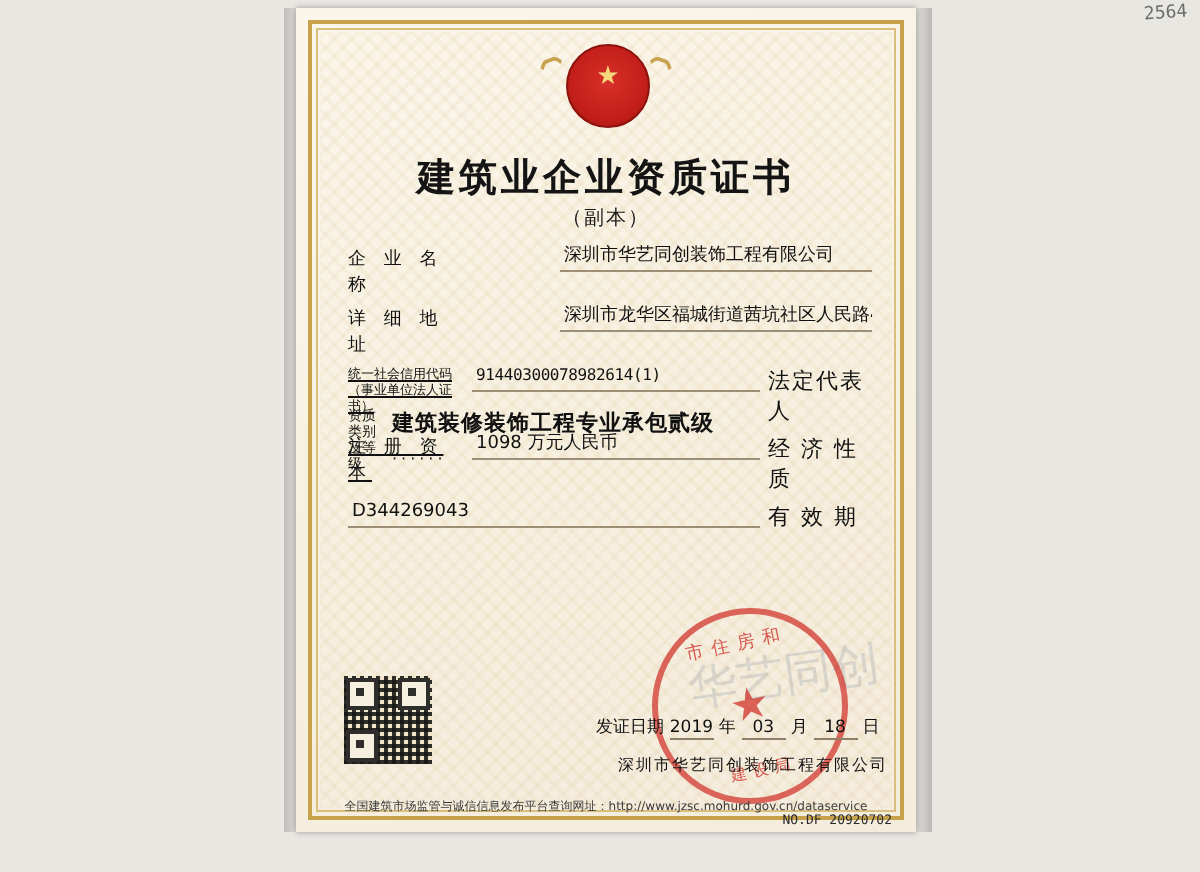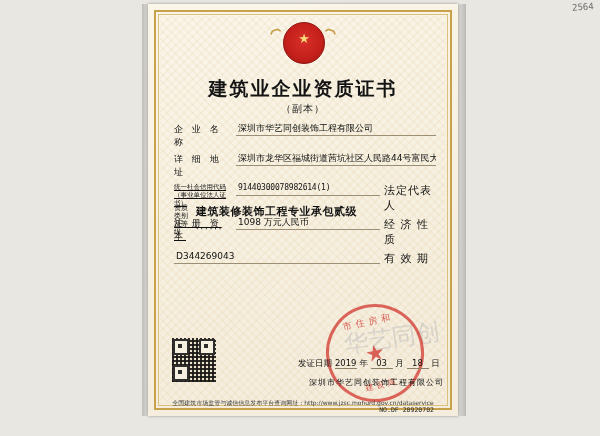--- a/index.html
+++ b/index.html
@@ -63,21 +63,21 @@
   }
   #subtitle{
     position:absolute;top:98px;left:0;right:0;text-align:center;
     font-size:10px;color:#1b1b1b;letter-spacing:1px;
   }
   
   #fields{
     position:absolute;left:26px;top:118px;right:22px;
     font-size:9px;color:#111;
   }
-  .row{display:flex;align-items:flex-start;margin-bottom:3px;min-height:13px;}
+  .row{display:flex;align-items:flex-start;margin-bottom:3px;min-height:13px;gap:44px;}
   .lbl{
     width:62px;flex:0 0 62px;font-size:9px;letter-spacing:3px;color:#111;
     padding-top:1px;
   }
   .lbl.tight{letter-spacing:0;font-size:6.5px;line-height:8px;}
   .val{
     flex:1;border-bottom:1px solid #9c8f76;
     font-size:9px;line-height:12px;color:#111;padding:0 2px 1px 2px;
     white-space:nowrap;overflow:hidden;
   }
@@ -147,21 +147,21 @@
   #qr .fp.tl{left:1px;top:1px;}
   #qr .fp.tr{right:1px;top:1px;}
   #qr .fp.bl{left:1px;bottom:1px;}
   #qr .fp i{position:absolute;left:3px;top:3px;width:4px;height:4px;background:#1a1a1a;}
   
   #footer{
     position:absolute;left:0;right:0;bottom:8px;text-align:center;
     font-size:6px;color:#3a3a3a;
   }
   #docno{
-    position:absolute;right:24px;bottom:2px;
+    position:absolute;right:12px;bottom:2px;
     font-family:"DejaVu Sans Mono",monospace;font-size:6.5px;color:#2b2b2b;
   }
   
   #scan-code{
     position:absolute;right:6px;top:2px;
     font-family:"DejaVu Sans Mono",monospace;font-size:9px;color:#6d6d6d;
     transform:rotate(-4deg);
   }
   #left-shadow{
     position:absolute;left:142px;top:4px;width:8px;height:412px;

